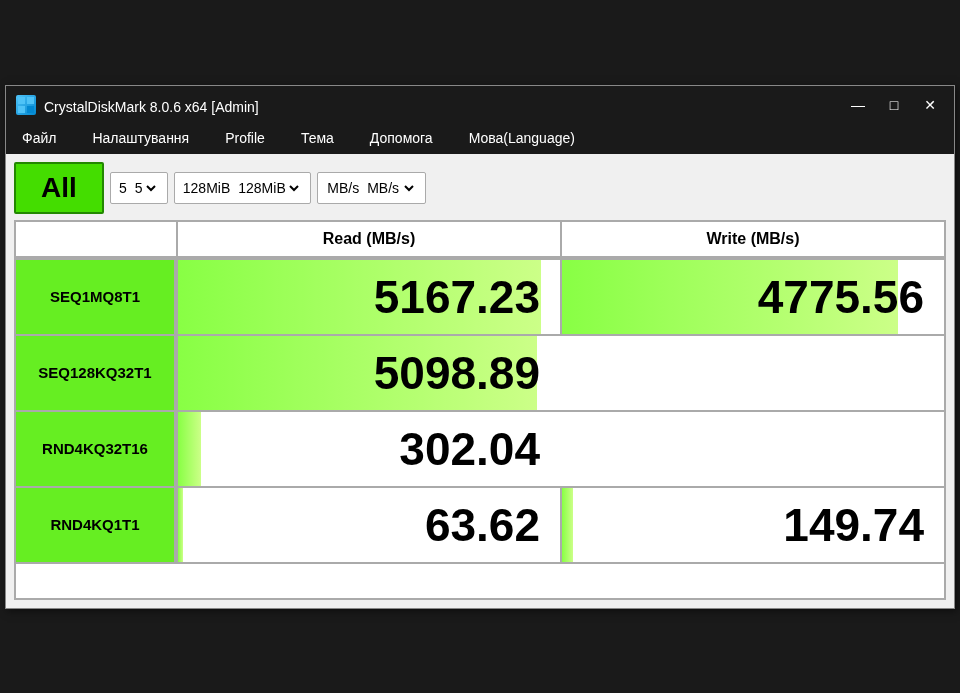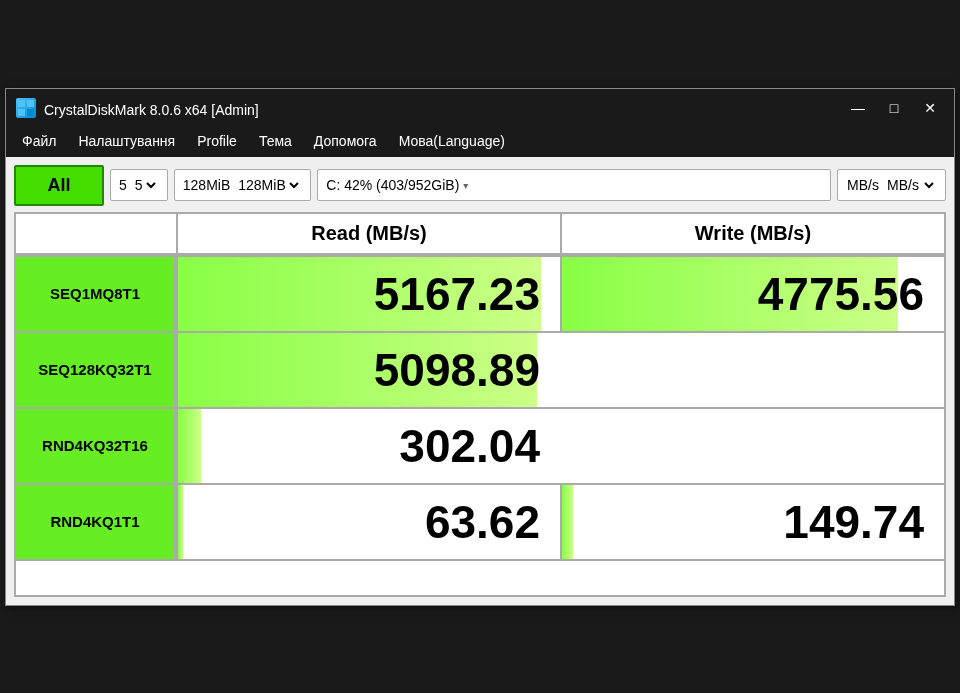--- a/index.html
+++ b/index.html
@@ -62,21 +62,21 @@
       font-size: 14px;
       cursor: pointer;
       display: flex;
       align-items: center;
       justify-content: center;
       border-radius: 3px;
     }
     .menu-bar {
       background: #1a1a1a;
       display: flex;
-      gap: 2px;
+      gap: 16px;
       padding: 2px 6px 4px;
     }
     .menu-item {
       color: white;
       padding: 4px 10px;
       font-size: 14px;
       cursor: pointer;
       border-radius: 3px;
     }
     .content {
@@ -86,21 +86,21 @@
     .toolbar {
       display: flex;
       align-items: center;
       gap: 6px;
       margin-bottom: 6px;
     }
     .all-btn {
       background: #44dd00;
       color: black;
       font-weight: bold;
-      font-size: 18px;
+      font-size: 28px;
       border: 2px solid #228800;
       padding: 8px 10px;
       cursor: pointer;
       min-width: 90px;
       text-align: center;
       border-radius: 2px;
     }
     .dropdown {
       background: white;
       border: 1px solid #aaa;
@@ -132,21 +132,21 @@
     }
     .table-header {
       display: grid;
       grid-template-columns: 160px 1fr 1fr;
       background: white;
       border-bottom: 2px solid #aaa;
     }
     .table-header-cell {
       padding: 8px 10px;
       font-weight: bold;
-      font-size: 20px;
+      font-size: 16px;
       text-align: center;
       border-left: 2px solid #aaa;
     }
     .table-header-cell:first-child { border-left: none; }
     .table-row {
       display: grid;
       grid-template-columns: 160px 1fr 1fr;
       border-top: 2px solid #aaa;
     }
     .row-label {
@@ -247,27 +247,20 @@
         <select>
           <option>16MiB</option>
           <option>64MiB</option>
           <option selected="">128MiB</option>
           <option>256MiB</option>
           <option>512MiB</option>
           <option>1GiB</option>
         </select>
       </div>
 
-      <div class="dropdown drive-dropdown">
-        <span>C: 42% (403/952GiB)</span>
-        <select style="position:absolute;opacity:0;width:100%;">
-          <option selected="">C: 42% (403/952GiB)</option>
-        </select>
-        <span class="dropdown-arrow">▾</span>
-      </div>
 
       <div class="dropdown units-dropdown">
         <span>MB/s</span>
         <select>
           <option selected="">MB/s</option>
           <option>GB/s</option>
           <option>IOPS</option>
           <option>μs</option>
         </select>
       </div>

